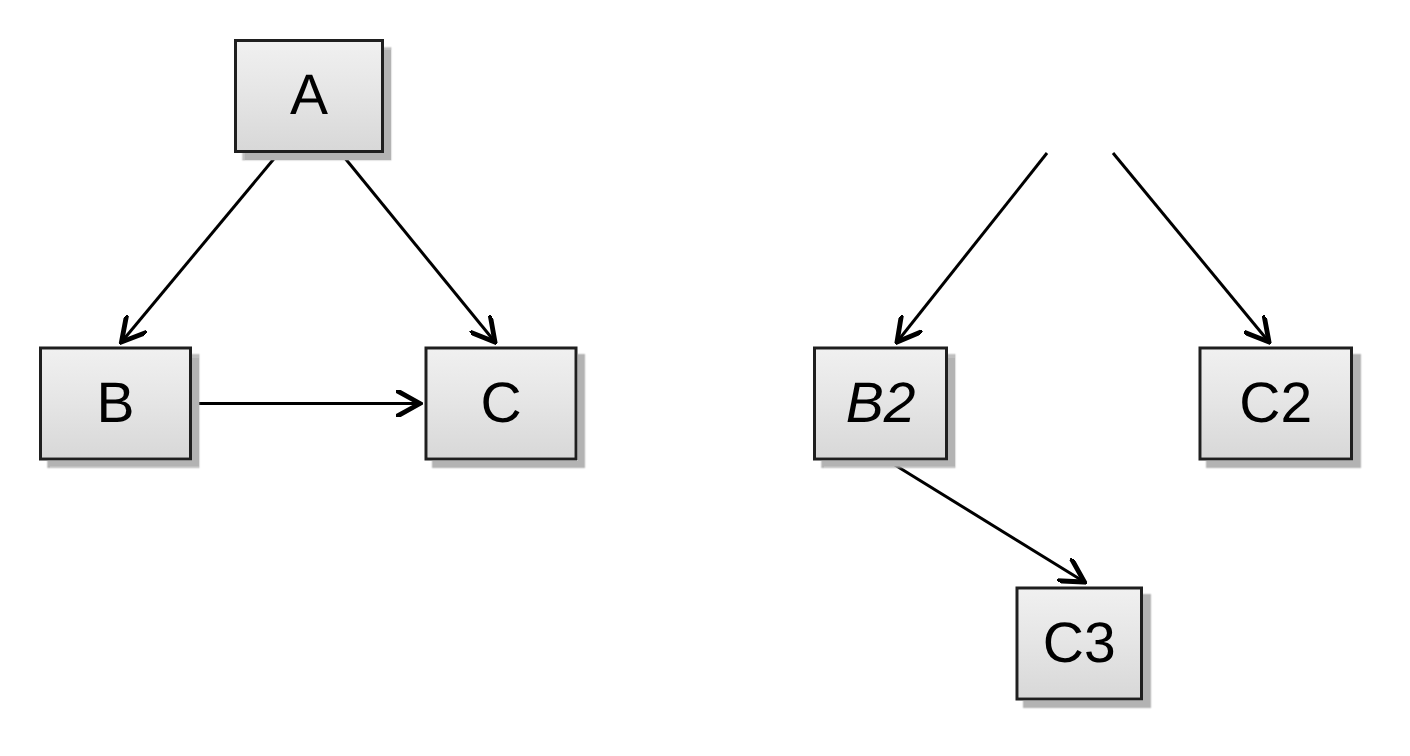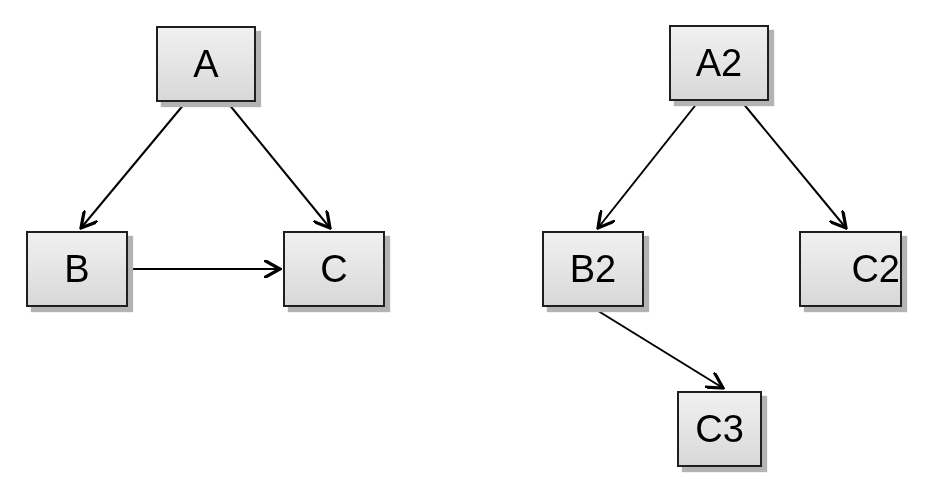--- a/index.html
+++ b/index.html
@@ -34,22 +34,22 @@
     font-size: 38px;
     color: #000000;
     line-height: 1;
     user-select: none;
   }
   
   .node-a  { left: 156px; top:  26px; width: 100px; height: 76px; }
   .node-b  { left:  26px; top: 231px; width: 102px; height: 76px; }
   .node-c  { left: 283px; top: 231px; width: 102px; height: 76px; }
   .node-a2 { left: 669px; top:  25px; width: 100px; height: 76px; }
-  .node-b2 { left: 542px; top: 231px; width: 102px; height: 76px; }
-  .node-c2 { left: 799px; top: 231px; width: 103px; height: 76px; justify-content: flex-end; }
+  .node-b2 { left: 542px; top: 231px; width: 90px; height: 76px; font-style: italic; }
+  .node-c2 { left: 799px; top: 231px; width: 103px; height: 76px; }
   .node-c3 { left: 677px; top: 391px; width: 85px; height: 76px; }
   .edge {
     stroke: #000000;
     stroke-width: 2;
     fill: none;
   }
 </style>
 </head>
 <body>
 
@@ -74,23 +74,20 @@
   <div class="node node-a">
     <span>A</span>
   </div>
   <div class="node node-b">
     <span>B</span>
   </div>
   <div class="node node-c">
     <span>C</span>
   </div>
 
-  <div class="node node-a2">
-    <span>A2</span>
-  </div>
   <div class="node node-b2">
     <span>B2</span>
   </div>
   <div class="node node-c2">
     <span>C2</span>
   </div>
   <div class="node node-c3">
     <span>C3</span>
   </div>
 

